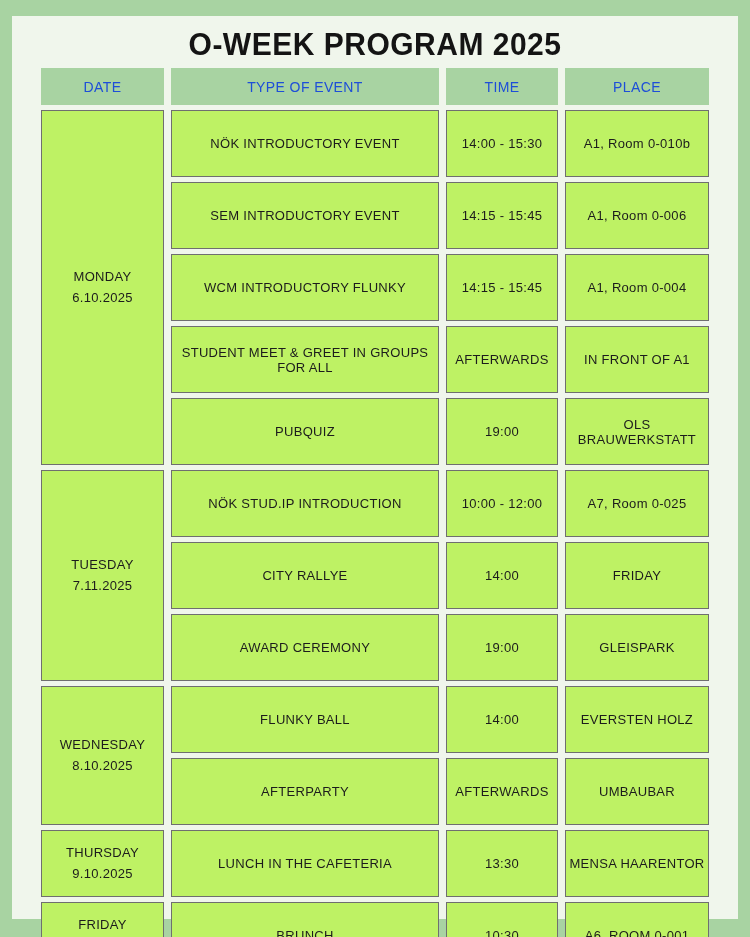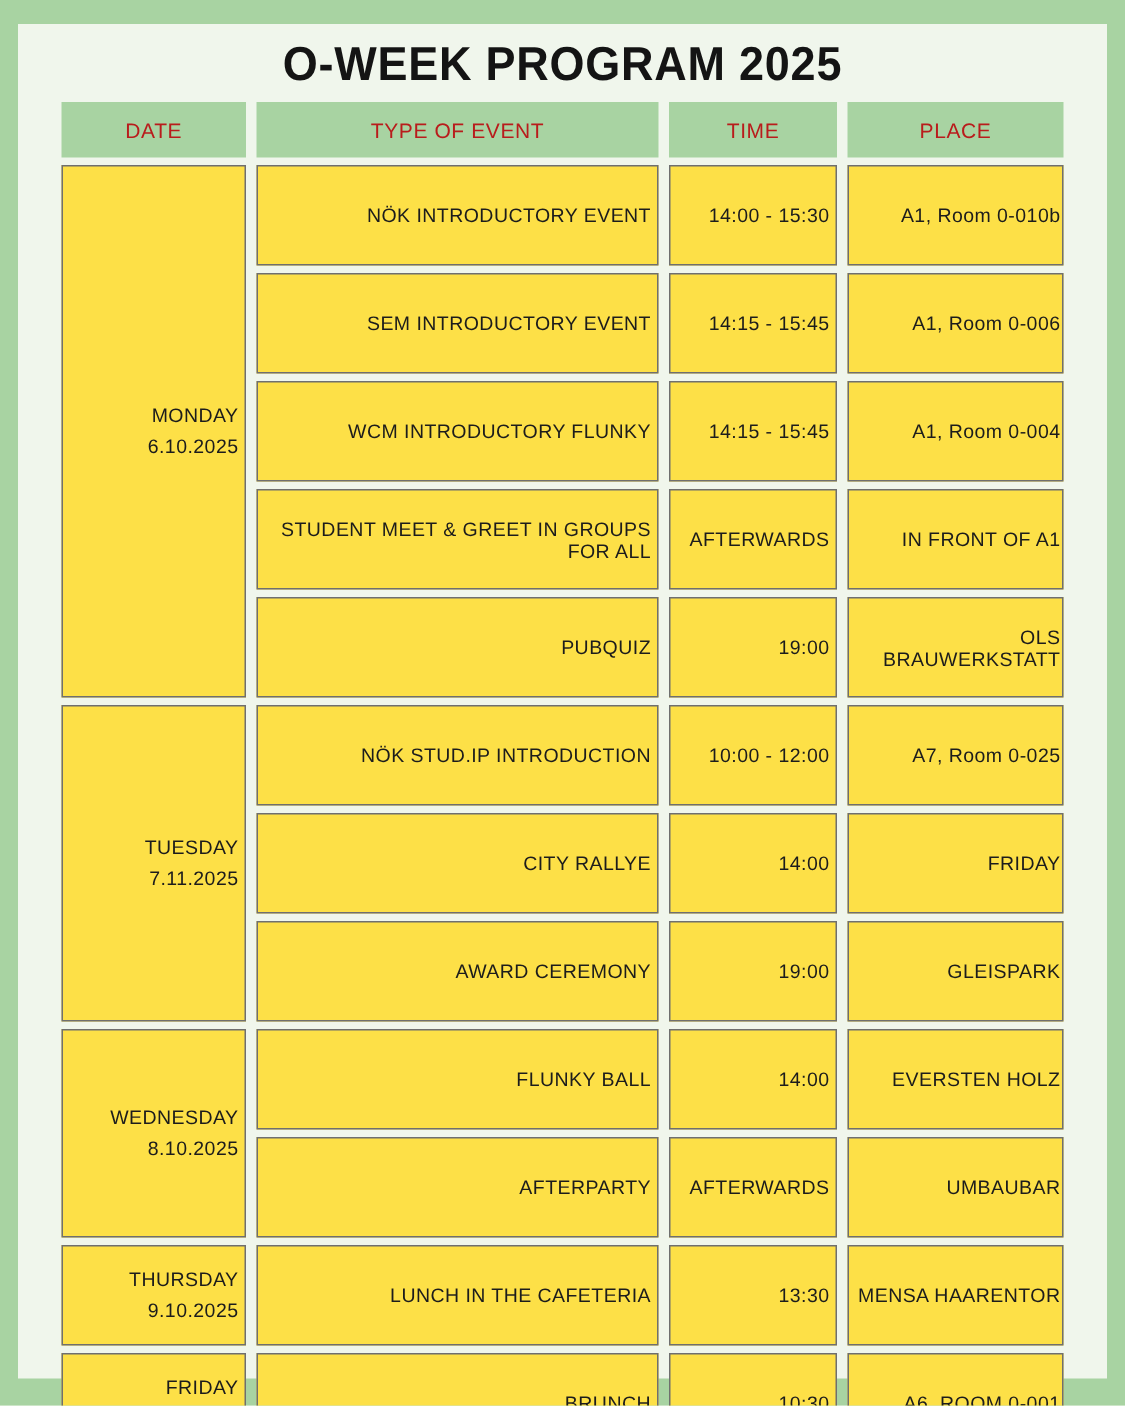--- a/index.html
+++ b/index.html
@@ -41,29 +41,29 @@
   col.c-date  { width: 123px; }
   col.c-event { width: 268px; }
   col.c-time  { width: 112px; }
   col.c-place { width: 144px; }
   th {
     background: #a8d3a2;
     height: 35px;
     font-size: 14px;
     font-weight: 500;
     letter-spacing: 0.4px;
-    color: #b91c1c;
+    color: #1d4ed8;
     text-align: center;
     vertical-align: middle;
   }
   td {
     border: 1px solid #6f6f6f;
-    background: #fde047;
+    background: #bef264;
     height: 61px;
-    text-align: right;
+    text-align: center;
     vertical-align: middle;
     font-size: 13px;
     letter-spacing: 0.3px;
     color: #1c1c1c;
     padding: 2px 4px;
   }
   td.date-cell { line-height: 1.6; }
   td.date-cell .day-label,
   td.date-cell .date-label { display: block; }
   td.place-cell { padding: 2px 1px; }

